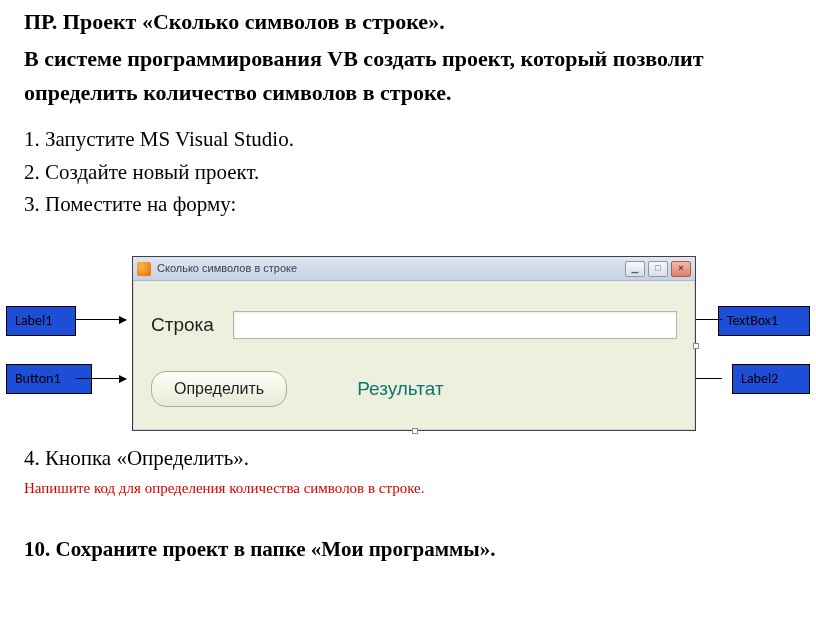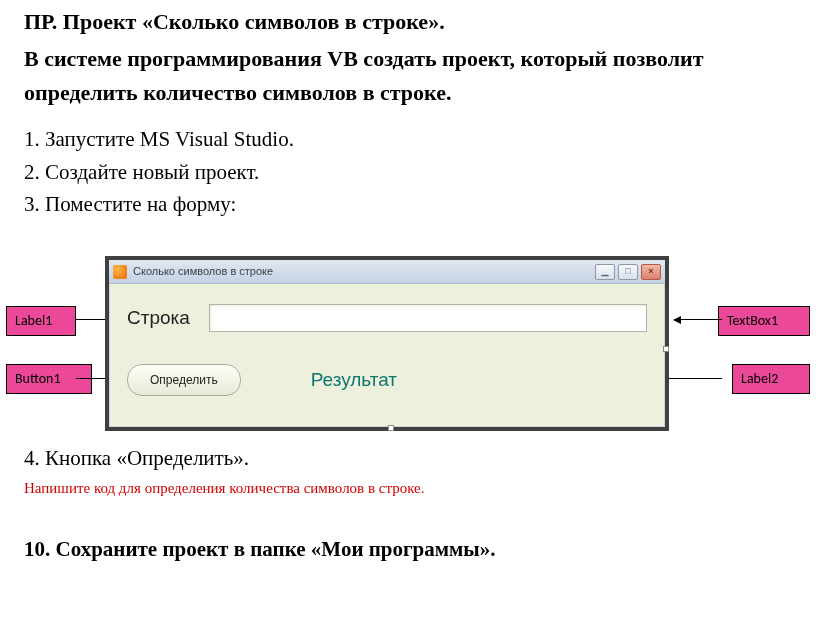--- a/index.html
+++ b/index.html
@@ -56,21 +56,21 @@
     position: absolute;
     left: 0;
     top: 256px;
     width: 816px;
     height: 185px;
   }
   
   .callout {
     position: absolute;
     border: 1.5px solid #000;
-    background: #ec4899;
+    background: #1d4ed8;
     font-family: Calibri, Arial, sans-serif;
     font-size: 14px;
     padding: 4px 8px;
     text-align: left;
   }
   .callout.l1 { left: 6px;  top: 50px;  width: 70px; }
   .callout.l2 { left: 6px;  top: 108px; width: 86px; }
   .callout.r1 { right: 6px; top: 50px;  width: 92px; margin-left: 8px; }
   .callout.r2 { right: 6px; top: 108px; width: 78px; }
 
@@ -90,25 +90,25 @@
   .arrow.right::after { right: -1px; top: -4px; border-left: 8px solid #000; }
   .arrow.left::after  { left: -1px;  top: -4px; border-right: 8px solid #000; }
   .ar-l1 { left: 76px;  top: 63px;  width: 50px; }
   .ar-l2 { left: 76px;  top: 122px; width: 50px; }
   .ar-r1 { left: 674px; top: 63px;  width: 48px; }
   .ar-r2 { left: 430px; top: 122px; width: 292px; }
 
   
   .win {
     position: absolute;
-    left: 105px;
+    left: 132px;
     top: 0;
     width: 564px;
     height: 175px;
-    border: 4px solid #404040;
+    border: 1px solid #404040;
     background: #eef0de;
     box-shadow: 0 0 0 1px #cfd5e2 inset;
   }
   .titlebar {
     height: 24px;
     background: linear-gradient(#dfe7f1, #c5d2e4);
     border-bottom: 1px solid #aab6c9;
     display: flex;
     align-items: center;
     padding: 0 4px;
@@ -144,38 +144,38 @@
     position: relative;
     width: 100%;
     height: calc(100% - 24px);
     padding: 14px 18px;
     font-family: Tahoma, Arial, sans-serif;
   }
   .row1, .row2 {
     display: flex;
     align-items: center;
   }
-  .row1 { margin-top: 6px; }
+  .row1 { margin-top: 16px; }
   .row2 { margin-top: 32px; gap: 70px; }
   .lbl {
     font-size: 19px;
     color: #222;
   }
   .lbl1 { width: 76px; }
   .textbox {
     flex: 1;
     height: 28px;
     border: 1px solid #b2b7a1;
     background: #fff;
     margin-left: 6px;
     box-shadow: inset 1px 1px 2px rgba(0,0,0,.08);
   }
   .vb-button {
     padding: 8px 22px;
-    font-size: 12px;
+    font-size: 16px;
     font-family: Tahoma, Arial, sans-serif;
     color: #222;
     background: linear-gradient(#fdfef7, #e7ead6);
     border: 1px solid #a9ae96;
     border-radius: 15px;
     box-shadow: 0 1px 0 #fff inset;
   }
   .lbl-result {
     font-size: 19px;
     color: #0f766e;

